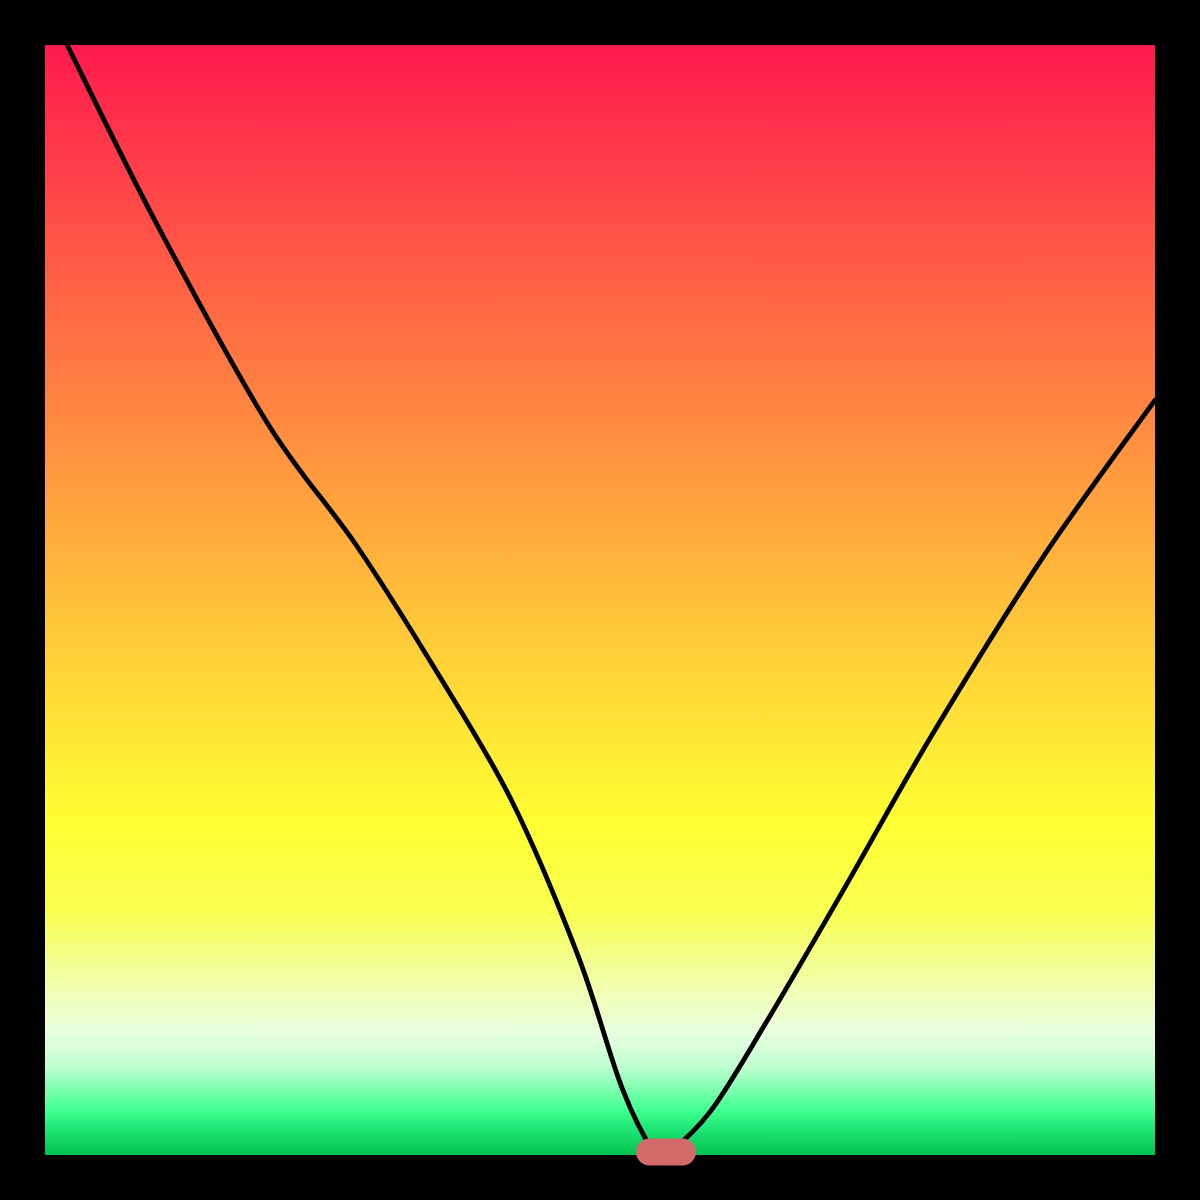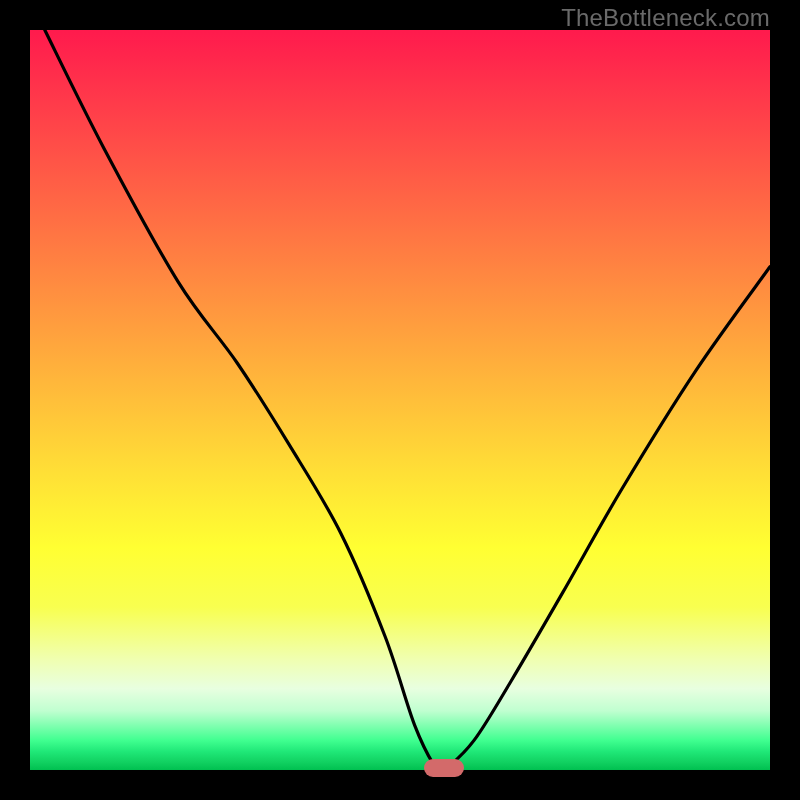--- a/index.html
+++ b/index.html
@@ -67,21 +67,20 @@
     font-size: 24px;
     letter-spacing: 0.2px;
     font-weight: 500;
   }
 </style>
 </head>
 <body>
 
 <div class="frame">
 
-  <div class="attribution">TheBottleneck.com</div>
 
   <div class="plot-area">
 
     <svg class="curve" viewBox="0 0 740 740" preserveAspectRatio="none">
       <path id="curve-path" d="M 14.80 0.00 C 24.67 19.73, 51.80 76.47, 74.00 118.40 C 96.20 160.33, 125.80 215.83, 148.00 251.60 C 170.20 287.37, 188.70 305.87, 207.20 333.00 C 225.70 360.13, 241.73 386.03, 259.00 414.40 C 276.27 442.77, 294.77 471.13, 310.80 503.20 C 326.83 535.27, 342.87 574.73, 355.20 606.80 C 367.53 638.87, 376.17 673.40, 384.80 695.60 C 393.43 717.80, 402.07 732.60, 407.00 740.00 C 411.93 747.40, 408.23 744.93, 414.40 740.00 C 420.57 735.07, 432.90 725.20, 444.00 710.40 C 455.10 695.60, 466.20 675.87, 481.00 651.20 C 495.80 626.53, 514.30 594.47, 532.80 562.40 C 551.30 530.33, 569.80 495.80, 592.00 458.80 C 614.20 421.80, 641.33 377.40, 666.00 340.40 C 690.67 303.40, 727.67 254.07, 740.00 236.80 " fill="none" stroke="#000000" stroke-width="3.2" stroke-linejoin="round" stroke-linecap="round"></path>
     </svg>
 
     <div class="pill" id="min-pill" style="left: 394.4px; top: 729px;"></div>
 
   </div>

